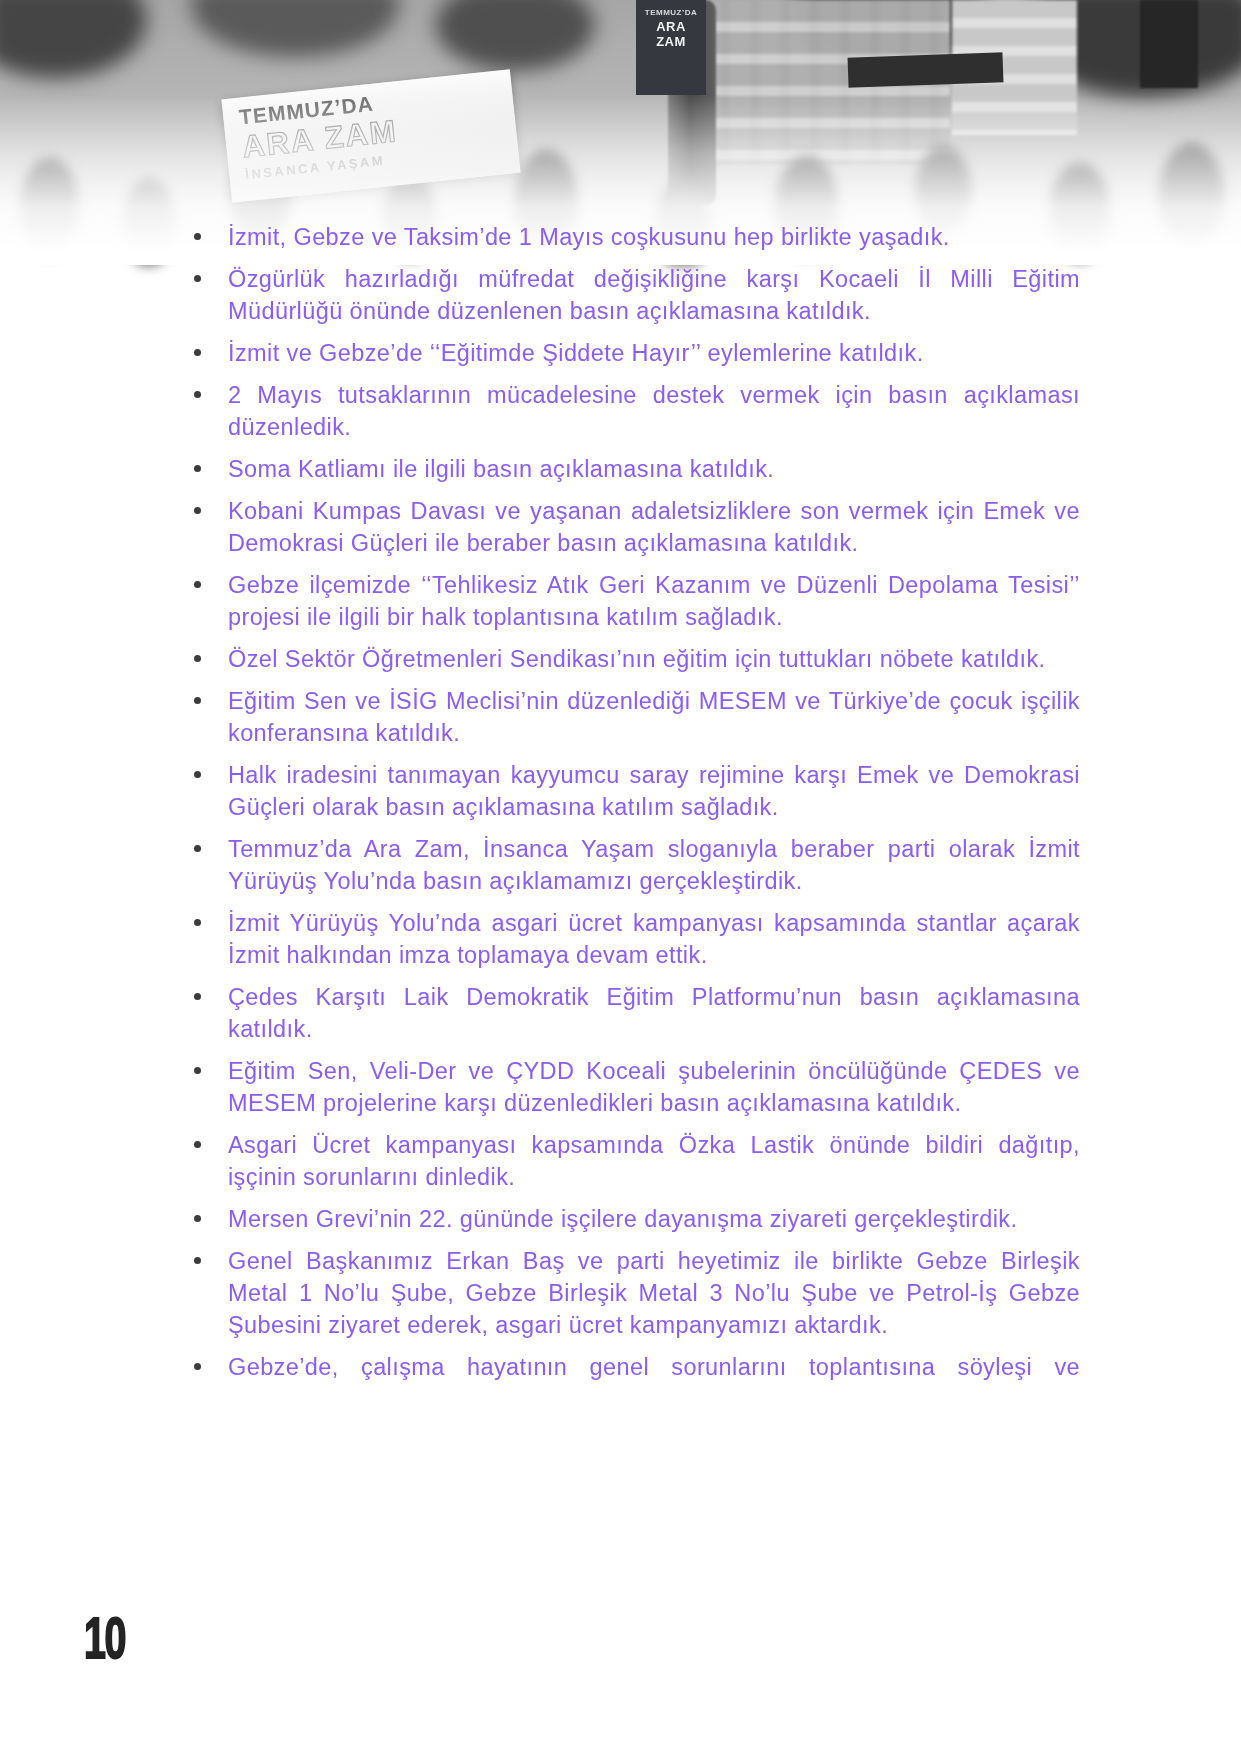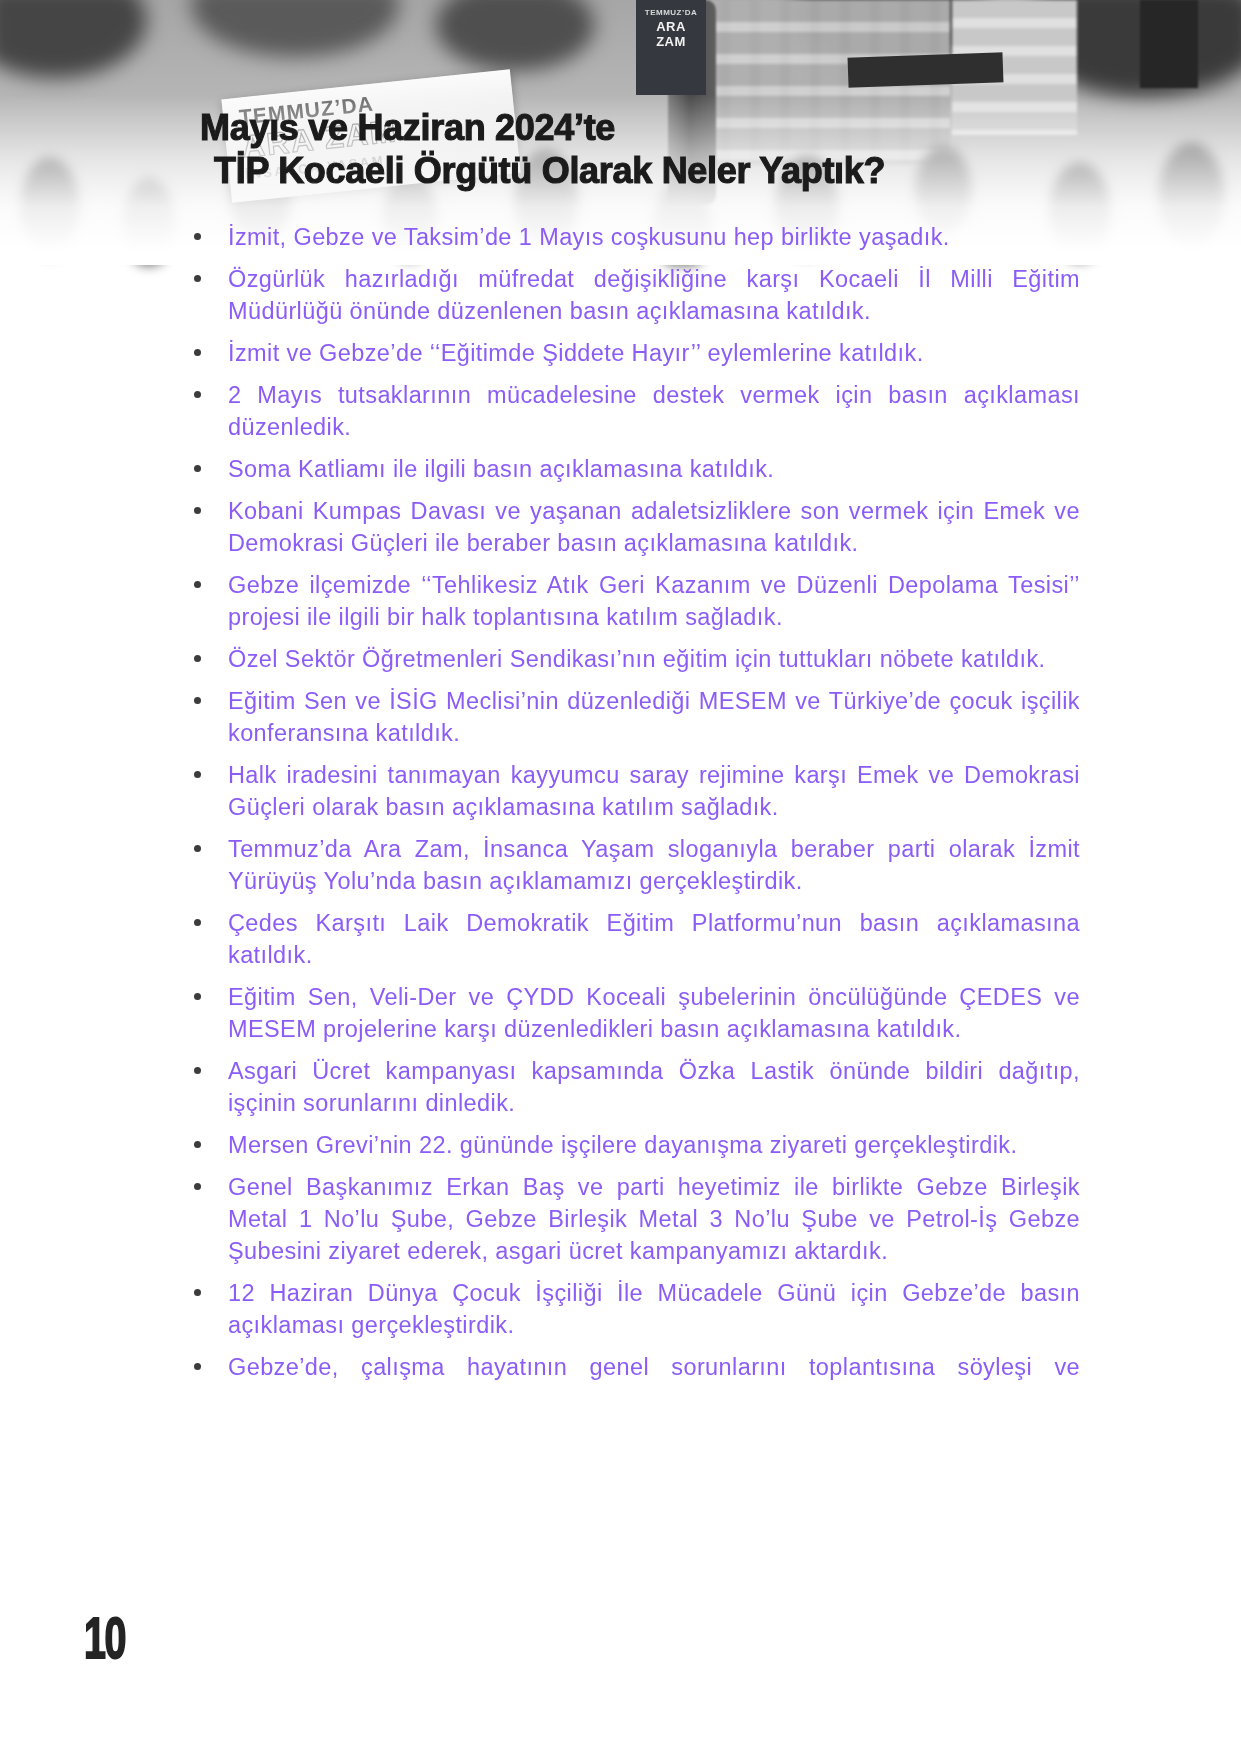--- a/index.html
+++ b/index.html
@@ -167,44 +167,40 @@
 
       <div class="banner-white">
         <div class="bw-l1">TEMMUZ’DA</div>
         <div class="bw-l2">ARA ZAM</div>
         <div class="bw-l3">İNSANCA YAŞAM</div>
       </div>
 
       <div class="p-fade"></div>
     </div>
 
-    <div class="titles">
-      <div class="title-line">Mayıs ve Haziran 2024’te</div>
-      <div class="title-line second">TİP Kocaeli Örgütü Olarak Neler Yaptık?</div>
-    </div>
   </div>
 
   <main class="content">
     <ul class="bullets" id="bullet-list">
         <li>İzmit, Gebze ve Taksim’de 1 Mayıs coşkusunu hep birlikte yaşadık.</li>
         <li>Özgürlük hazırladığı müfredat değişikliğine karşı Kocaeli İl Milli Eğitim Müdürlüğü önünde düzenlenen basın açıklamasına katıldık.</li>
         <li>İzmit ve Gebze’de ‘‘Eğitimde Şiddete Hayır’’ eylemlerine katıldık.</li>
         <li>2 Mayıs tutsaklarının mücadelesine destek vermek için basın açıklaması düzenledik.</li>
         <li>Soma Katliamı ile ilgili basın açıklamasına katıldık.</li>
         <li>Kobani Kumpas Davası ve yaşanan adaletsizliklere son vermek için Emek ve Demokrasi Güçleri ile beraber basın açıklamasına katıldık.</li>
         <li>Gebze ilçemizde ‘‘Tehlikesiz Atık Geri Kazanım ve Düzenli Depolama Tesisi’’ projesi ile ilgili bir halk toplantısına katılım sağladık.</li>
         <li>Özel Sektör Öğretmenleri Sendikası’nın eğitim için tuttukları nöbete katıldık.</li>
         <li>Eğitim Sen ve İSİG Meclisi’nin düzenlediği MESEM ve Türkiye’de çocuk işçilik konferansına katıldık.</li>
         <li>Halk iradesini tanımayan kayyumcu saray rejimine karşı Emek ve Demokrasi Güçleri olarak basın açıklamasına katılım sağladık.</li>
         <li>Temmuz’da Ara Zam, İnsanca Yaşam sloganıyla beraber parti olarak İzmit Yürüyüş Yolu’nda basın açıklamamızı gerçekleştirdik.</li>
+        <li>İzmit Yürüyüş Yolu’nda asgari ücret kampanyası kapsamında stantlar açarak İzmit halkından imza toplamaya devam ettik.</li>
         <li>Çedes Karşıtı Laik Demokratik Eğitim Platformu’nun basın açıklamasına katıldık.</li>
         <li>Eğitim Sen, Veli-Der ve ÇYDD Koceali şubelerinin öncülüğünde ÇEDES ve MESEM projelerine karşı düzenledikleri basın açıklamasına katıldık.</li>
         <li>Asgari Ücret kampanyası kapsamında Özka Lastik önünde bildiri dağıtıp, işçinin sorunlarını dinledik.</li>
         <li>Mersen Grevi’nin 22. gününde işçilere dayanışma ziyareti gerçekleştirdik.</li>
         <li>Genel Başkanımız Erkan Baş ve parti heyetimiz ile birlikte Gebze Birleşik Metal 1 No’lu Şube, Gebze Birleşik Metal 3 No’lu Şube ve Petrol-İş Gebze Şubesini ziyaret ederek, asgari ücret kampanyamızı aktardık.</li>
-        <li>12 Haziran Dünya Çocuk İşçiliği İle Mücadele Günü için Gebze’de basın açıklaması gerçekleştirdik.</li>
         <li>Gebze’de, çalışma hayatının genel sorunlarını toplantısına söyleşi ve</li>
       </ul>
   </main>
 
   <div class="page-number">10</div>
 
 </div>
 
 </body></html>

